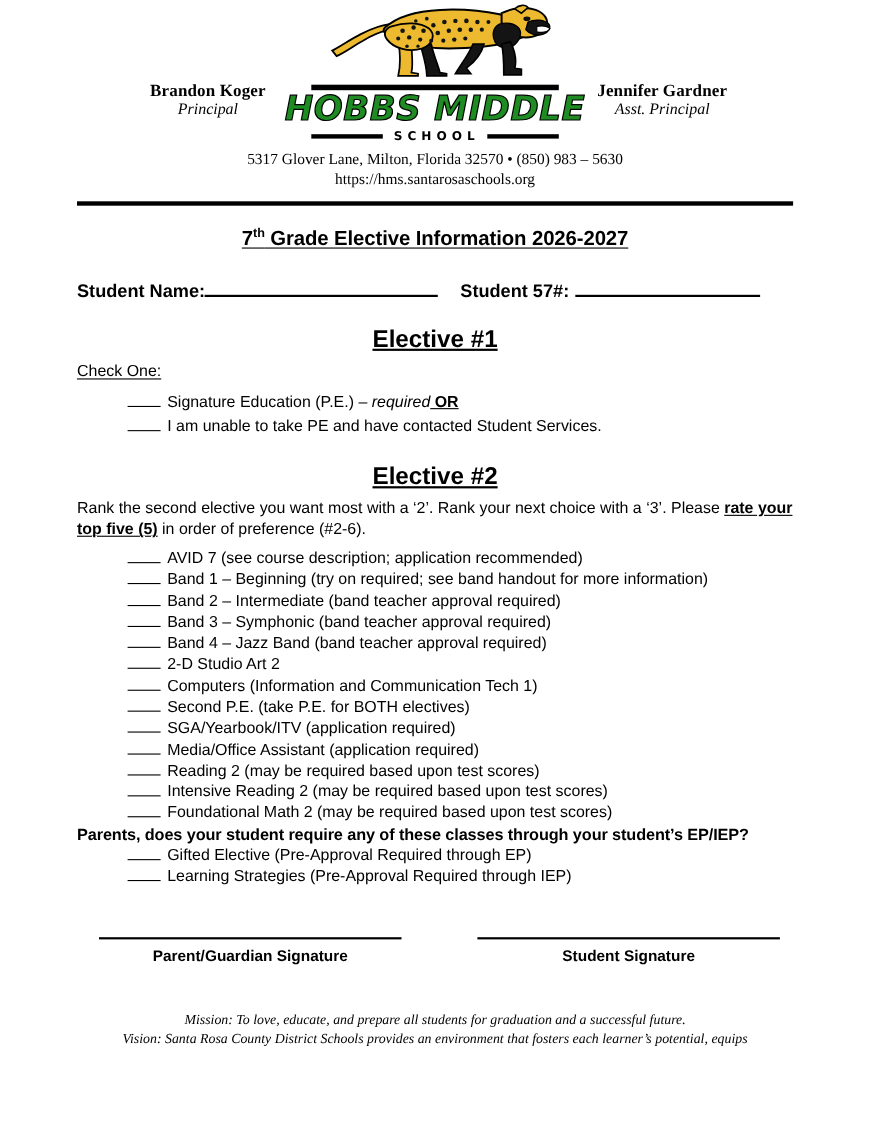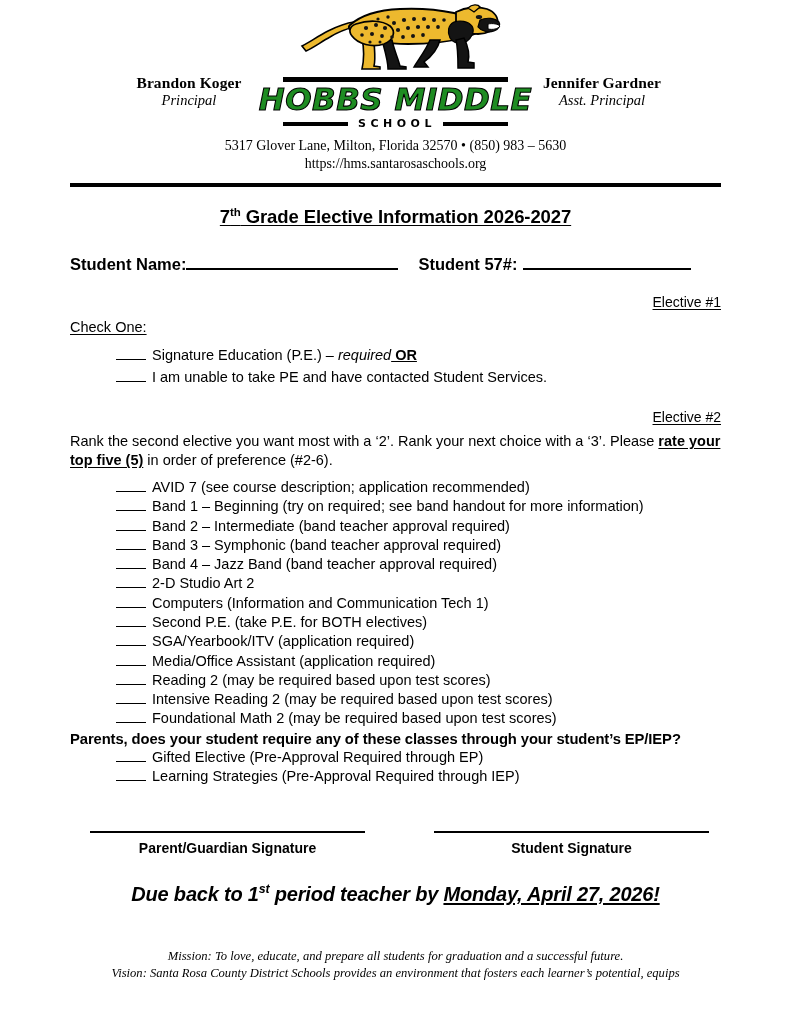--- a/index.html
+++ b/index.html
@@ -145,23 +145,23 @@
   .blank-line {
     display: inline-block;
     border-bottom: 2.4px solid #000;
     height: 0.95em;
     vertical-align: baseline;
   }
   .blank-name { width: 212px; margin-right: 20px; }
   .blank-id { width: 168px; margin-left: 6px; }
 
   .section-head {
-    text-align: right;
-    font-weight: normal;
-    font-size: 14px;
+    text-align: center;
+    font-weight: bold;
+    font-size: 22px;
     margin-top: 20px;
   }
   .section-head span { text-decoration: underline; text-underline-offset: 2px; }
 
   .check-one {
     font-size: 14.5px;
     margin-top: 9px;
   }
   .check-one span { text-decoration: underline; text-underline-offset: 2px; }
   .opt {
@@ -431,20 +431,19 @@
     <div class="sig-block">
       <div class="sig-line"></div>
       <div class="sig-label">Parent/Guardian Signature</div>
     </div>
     <div class="sig-block">
       <div class="sig-line"></div>
       <div class="sig-label">Student Signature</div>
     </div>
   </div>
 
-  <div class="due"><span>Due back to 1</span><sup>st</sup><span> period teacher by </span><u>Monday, April 27, 2026!</u></div>
 
   <div class="mission">
     <div>Mission: To love, educate, and prepare all students for graduation and a successful future.</div>
     <div>Vision: Santa Rosa County District Schools provides an environment that fosters each learner’s potential, equips</div>
   </div>
 
 </div>
 
 </body></html>

